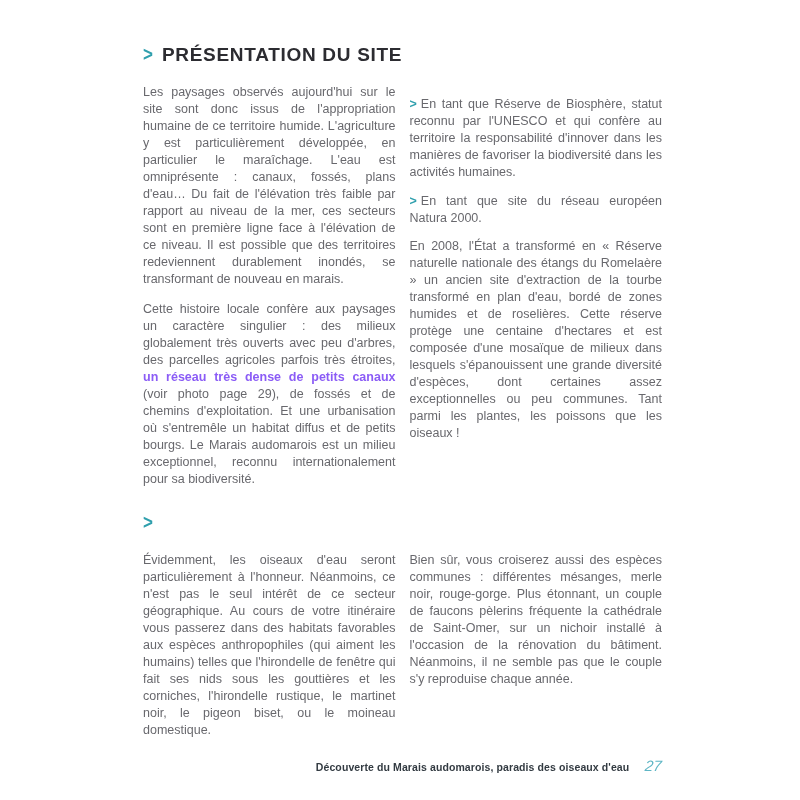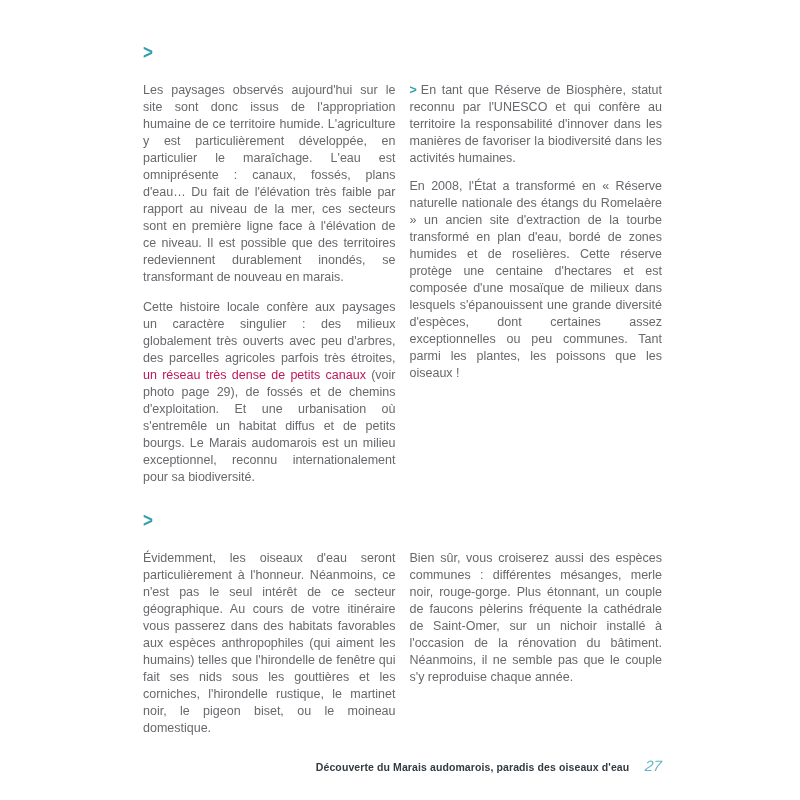--- a/index.html
+++ b/index.html
@@ -49,24 +49,24 @@
   }
   .col p {
     margin: 0 0 13px 0;
     font-size: 12.5px;
     line-height: 17px;
     text-align: justify;
     color: #68686d;
   }
   .col p:last-child { margin-bottom: 0; }
   .bold-inline {
-    font-weight: 400;
-    color: #be185d;
+    font-weight: 700;
+    color: #8b5cf6;
   }
-  p.bullet { margin-bottom: 11px; }
+  p.bullet { margin-bottom: 11px; margin-top: 12px; }
   .bullet-marker {
     color: var(--accent);
     font-weight: 700;
     margin-right: 4px;
   }
   .section { margin: 0; }
   .section-2 { margin-top: 26px; }
   .footer {
     margin-top: auto;
     display: flex;
@@ -90,28 +90,30 @@
   }
 </style>
 </head>
 <body>
 
 <div class="page" style="--accent:#2f9fad;">
 
   <div class="section section-1">
     <div class="section-header">
       <span class="chev">&gt;</span>
+      <h2 class="section-title">PRÉSENTATION DU SITE</h2>
     </div>
     <div class="columns">
       <div class="col">
         <p>Les paysages observés aujourd'hui sur le site sont donc issus de l'appropriation humaine de ce territoire humide. L'agriculture y est particulièrement développée, en particulier le maraîchage. L'eau est omniprésente : canaux, fossés, plans d'eau… Du fait de l'élévation très faible par rapport au niveau de la mer, ces secteurs sont en première ligne face à l'élévation de ce niveau. Il est possible que des territoires redeviennent durablement inondés, se transformant de nouveau en marais.</p>
         <p><span>Cette histoire locale confère aux paysages un caractère singulier : des milieux globalement très ouverts avec peu d'arbres, des parcelles agricoles parfois très étroites, </span><span class="bold-inline">un réseau très dense de petits canaux</span><span> (voir photo page 29), de fossés et de chemins d'exploitation. Et une urbanisation où s'entremêle un habitat diffus et de petits bourgs. Le Marais audomarois est un milieu exceptionnel, reconnu internationalement pour sa biodiversité.</span></p>
       </div>
       <div class="col">
         <p class="bullet"><span class="bullet-marker">&gt;</span><span>En tant que Réserve de Biosphère, statut reconnu par l'UNESCO et qui confère au territoire la responsabilité d'innover dans les manières de favoriser la biodiversité dans les activités humaines.</span></p>
+        <p class="bullet"><span class="bullet-marker">&gt;</span><span>En tant que site du réseau européen Natura 2000.</span></p>
         <p>En 2008, l'État a transformé en « Réserve naturelle nationale des étangs du Romelaère » un ancien site d'extraction de la tourbe transformé en plan d'eau, bordé de zones humides et de roselières. Cette réserve protège une centaine d'hectares et est composée d'une mosaïque de milieux dans lesquels s'épanouissent une grande diversité d'espèces, dont certaines assez exceptionnelles ou peu communes. Tant parmi les plantes, les poissons que les oiseaux !</p>
       </div>
     </div>
   </div>
 
   <div class="section section-2">
     <div class="section-header">
       <span class="chev">&gt;</span>
     </div>
     <div class="columns">

